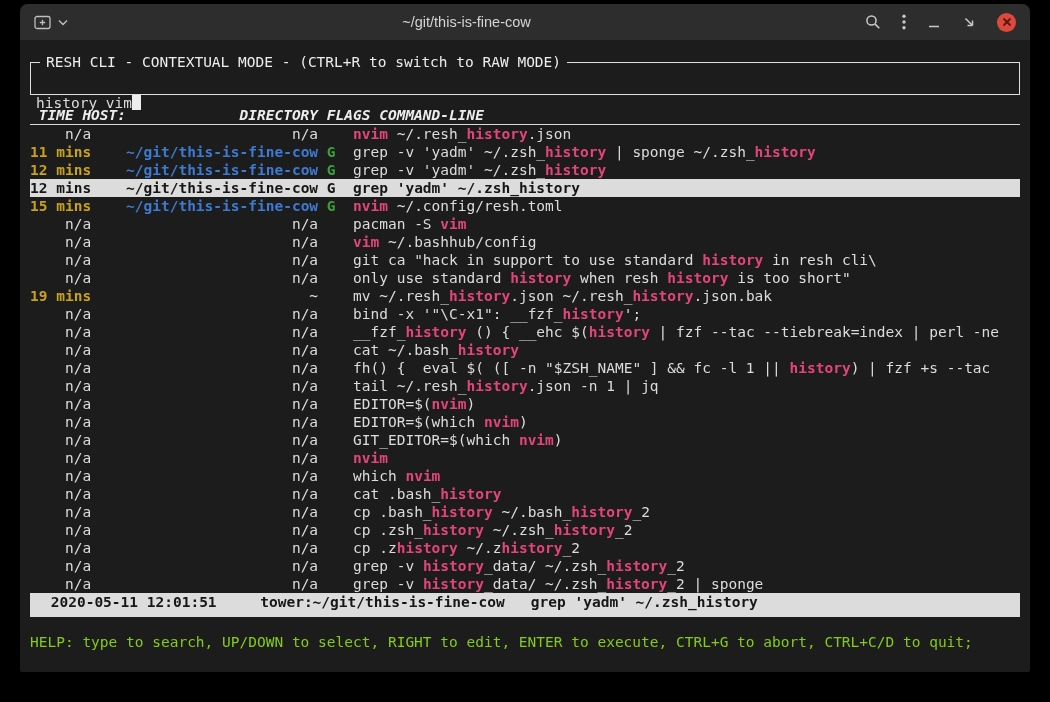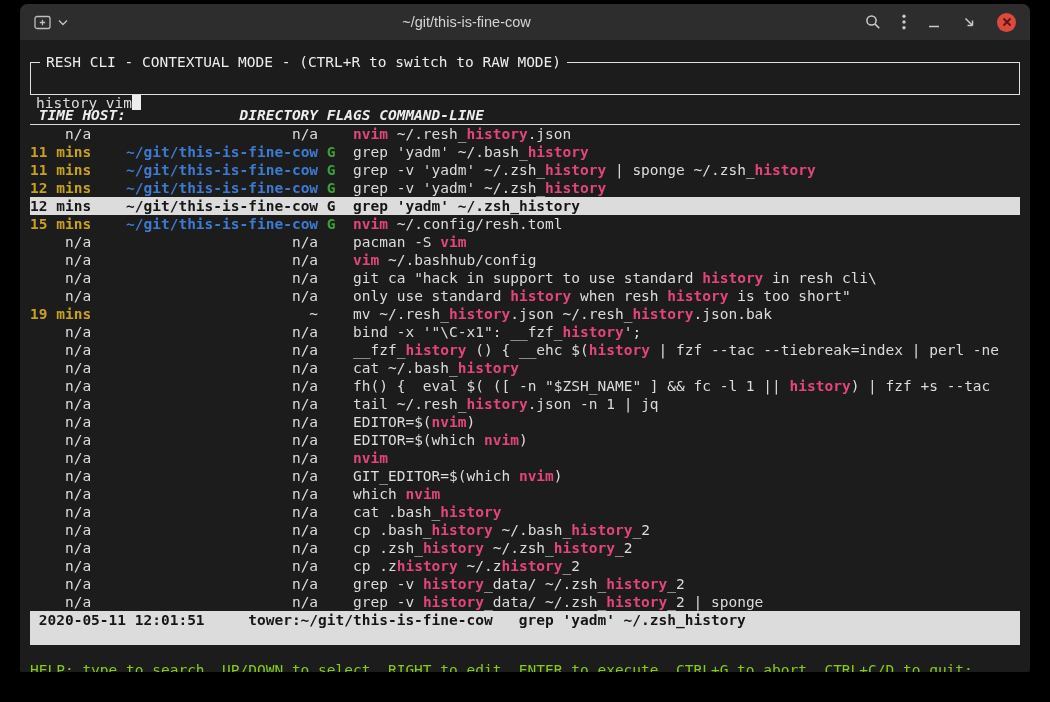--- a/index.html
+++ b/index.html
@@ -64,21 +64,22 @@
   .trow { height: 18px; }
   .trow.selected { background: var(--sel, #dcdcdc); }
   .trow.selected span { color: #161616 !important; font-weight: bold; }
   .c-time { color: var(--age, #c9a21d); font-weight: bold; }
   .c-host { color: var(--dir, #3d7ad1); font-weight: bold; }
   .c-flag { color: var(--flag, #3aa13a); font-weight: bold; }
   .hl { color: var(--match, #e2457a); font-weight: bold; }
   .status-bar {
     background: var(--sel, #dcdcdc);
     color: #161616; font-weight: bold;
-    height: 34px;
+    height: 24px;
+    padding-left: 12px;
   }
   .help-line { color: #84cc16; height: 18px; margin-top: 16px; }
 </style>
 </head>
 <body>
 
 <div class="window">
 
   <div class="titlebar">
     <div class="tb-left">
@@ -132,39 +133,38 @@
 
     <div class="resh-box">
       <span class="resh-box-title">RESH CLI - CONTEXTUAL MODE - (CTRL+R to switch to RAW MODE)</span>
       <div class="query-line pre"><span>history vim</span><span class="cursor"></span></div>
     </div>
 
     <div class="thead pre"> TIME HOST:             DIRECTORY FLAGS COMMAND-LINE</div>
 
     <div>
         <div class="trow pre"><span>    n/a</span><span> </span><span>                      n/a</span><span> </span><span> </span><span>  </span><span class="hl">nvim</span><span> ~/.resh_</span><span class="hl">history</span><span>.json</span></div>
-        <div class="trow pre"><span class="c-time">11 mins</span><span> </span><span class="c-host">   ~/git/this-is-fine-cow</span><span> </span><span class="c-flag">G</span><span>  </span><span>grep 'yadm' ~/.bash_</span><span class="hl">history</span></div>
         <div class="trow pre"><span class="c-time">11 mins</span><span> </span><span class="c-host">   ~/git/this-is-fine-cow</span><span> </span><span class="c-flag">G</span><span>  </span><span>grep -v 'yadm' ~/.zsh_</span><span class="hl">history</span><span> | sponge ~/.zsh_</span><span class="hl">history</span></div>
         <div class="trow pre"><span class="c-time">12 mins</span><span> </span><span class="c-host">   ~/git/this-is-fine-cow</span><span> </span><span class="c-flag">G</span><span>  </span><span>grep -v 'yadm' ~/.zsh_</span><span class="hl">history</span></div>
         <div class="trow pre selected"><span class="c-time">12 mins</span><span> </span><span class="c-host">   ~/git/this-is-fine-cow</span><span> </span><span class="c-flag">G</span><span>  </span><span>grep 'yadm' ~/.zsh_</span><span class="hl">history</span></div>
         <div class="trow pre"><span class="c-time">15 mins</span><span> </span><span class="c-host">   ~/git/this-is-fine-cow</span><span> </span><span class="c-flag">G</span><span>  </span><span class="hl">nvim</span><span> ~/.config/resh.toml</span></div>
         <div class="trow pre"><span>    n/a</span><span> </span><span>                      n/a</span><span> </span><span> </span><span>  </span><span>pacman -S </span><span class="hl">vim</span></div>
         <div class="trow pre"><span>    n/a</span><span> </span><span>                      n/a</span><span> </span><span> </span><span>  </span><span class="hl">vim</span><span> ~/.bashhub/config</span></div>
         <div class="trow pre"><span>    n/a</span><span> </span><span>                      n/a</span><span> </span><span> </span><span>  </span><span>git ca "hack in support to use standard </span><span class="hl">history</span><span> in resh cli\</span></div>
         <div class="trow pre"><span>    n/a</span><span> </span><span>                      n/a</span><span> </span><span> </span><span>  </span><span>only use standard </span><span class="hl">history</span><span> when resh </span><span class="hl">history</span><span> is too short"</span></div>
         <div class="trow pre"><span class="c-time">19 mins</span><span> </span><span>                        ~</span><span> </span><span> </span><span>  </span><span>mv ~/.resh_</span><span class="hl">history</span><span>.json ~/.resh_</span><span class="hl">history</span><span>.json.bak</span></div>
         <div class="trow pre"><span>    n/a</span><span> </span><span>                      n/a</span><span> </span><span> </span><span>  </span><span>bind -x '"\C-x1": __fzf_</span><span class="hl">history</span><span>';</span></div>
         <div class="trow pre"><span>    n/a</span><span> </span><span>                      n/a</span><span> </span><span> </span><span>  </span><span>__fzf_</span><span class="hl">history</span><span> () { __ehc $(</span><span class="hl">history</span><span> | fzf --tac --tiebreak=index | perl -ne</span></div>
         <div class="trow pre"><span>    n/a</span><span> </span><span>                      n/a</span><span> </span><span> </span><span>  </span><span>cat ~/.bash_</span><span class="hl">history</span></div>
         <div class="trow pre"><span>    n/a</span><span> </span><span>                      n/a</span><span> </span><span> </span><span>  </span><span>fh() {  eval $( ([ -n "$ZSH_NAME" ] &amp;&amp; fc -l 1 || </span><span class="hl">history</span><span>) | fzf +s --tac</span></div>
         <div class="trow pre"><span>    n/a</span><span> </span><span>                      n/a</span><span> </span><span> </span><span>  </span><span>tail ~/.resh_</span><span class="hl">history</span><span>.json -n 1 | jq</span></div>
         <div class="trow pre"><span>    n/a</span><span> </span><span>                      n/a</span><span> </span><span> </span><span>  </span><span>EDITOR=$(</span><span class="hl">nvim</span><span>)</span></div>
         <div class="trow pre"><span>    n/a</span><span> </span><span>                      n/a</span><span> </span><span> </span><span>  </span><span>EDITOR=$(which </span><span class="hl">nvim</span><span>)</span></div>
+        <div class="trow pre"><span>    n/a</span><span> </span><span>                      n/a</span><span> </span><span> </span><span>  </span><span>GIT_EDITOR=$(which </span><span class="hl">nvim</span><span>)</span></div>
         <div class="trow pre"><span>    n/a</span><span> </span><span>                      n/a</span><span> </span><span> </span><span>  </span><span class="hl">nvim</span></div>
-        <div class="trow pre"><span>    n/a</span><span> </span><span>                      n/a</span><span> </span><span> </span><span>  </span><span>GIT_EDITOR=$(which </span><span class="hl">nvim</span><span>)</span></div>
         <div class="trow pre"><span>    n/a</span><span> </span><span>                      n/a</span><span> </span><span> </span><span>  </span><span>which </span><span class="hl">nvim</span></div>
         <div class="trow pre"><span>    n/a</span><span> </span><span>                      n/a</span><span> </span><span> </span><span>  </span><span>cat .bash_</span><span class="hl">history</span></div>
         <div class="trow pre"><span>    n/a</span><span> </span><span>                      n/a</span><span> </span><span> </span><span>  </span><span>cp .bash_</span><span class="hl">history</span><span> ~/.bash_</span><span class="hl">history</span><span>_2</span></div>
         <div class="trow pre"><span>    n/a</span><span> </span><span>                      n/a</span><span> </span><span> </span><span>  </span><span>cp .zsh_</span><span class="hl">history</span><span> ~/.zsh_</span><span class="hl">history</span><span>_2</span></div>
         <div class="trow pre"><span>    n/a</span><span> </span><span>                      n/a</span><span> </span><span> </span><span>  </span><span>cp .z</span><span class="hl">history</span><span> ~/.z</span><span class="hl">history</span><span>_2</span></div>
         <div class="trow pre"><span>    n/a</span><span> </span><span>                      n/a</span><span> </span><span> </span><span>  </span><span>grep -v </span><span class="hl">history</span><span>_data/ ~/.zsh_</span><span class="hl">history</span><span>_2</span></div>
         <div class="trow pre"><span>    n/a</span><span> </span><span>                      n/a</span><span> </span><span> </span><span>  </span><span>grep -v </span><span class="hl">history</span><span>_data/ ~/.zsh_</span><span class="hl">history</span><span>_2 | sponge</span></div>
       </div>
 
     <div class="status-bar pre"> 2020-05-11 12:01:51     tower:~/git/this-is-fine-cow   grep 'yadm' ~/.zsh_history</div>

